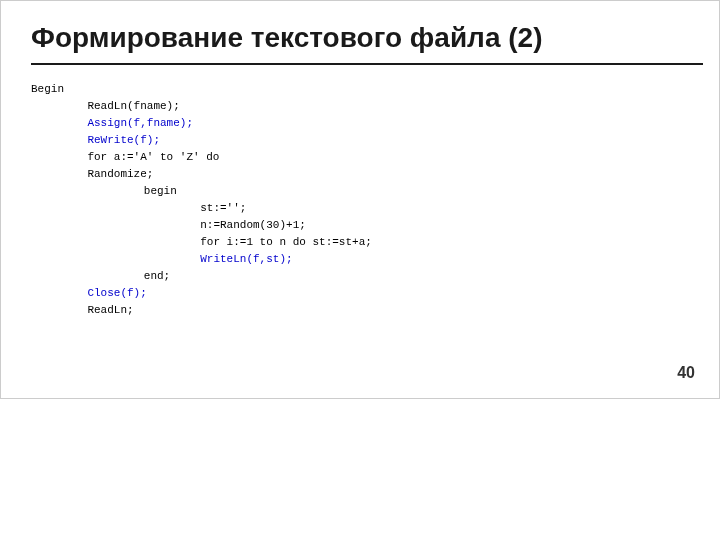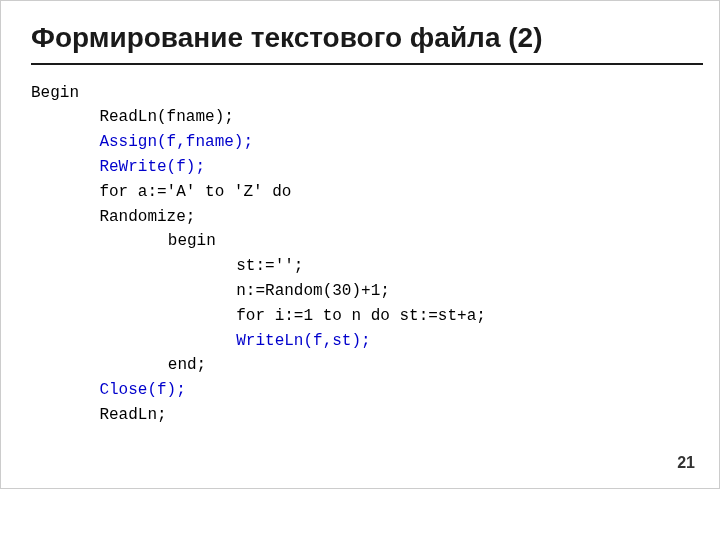--- a/index.html
+++ b/index.html
@@ -11,40 +11,40 @@
     body {
       width: 720px;
       height: 540px;
       background: #ffffff;
       font-family: Arial, sans-serif;
       overflow: hidden;
     }
 
     .slide {
       width: 720px;
-      height: 489px;
+      height: 399px;
       background: #ffffff;
       position: relative;
       padding: 20px 16px 30px 30px;
       border: 1px solid #cccccc;
     }
 
     .title {
       font-size: 28px;
       font-weight: bold;
       color: #1a1a1a;
       margin-bottom: 16px;
       line-height: 1.2;
       border-bottom: 2px solid #1a1a1a;
       padding-bottom: 8px;
     }
 
     .code-block {
       font-family: 'Courier New', Courier, monospace;
-      font-size: 16px;
+      font-size: 11px;
       line-height: 1.55;
       color: #000000;
     }
 
     .blue {
       color: #0000cc;
       margin-top: 12px;
     }
 
     .indent1 {
@@ -84,14 +84,14 @@
     <div><span class="indent2">&nbsp;&nbsp;&nbsp;&nbsp;&nbsp;&nbsp;&nbsp;&nbsp;begin</span></div>
     <div><span class="indent3">&nbsp;&nbsp;&nbsp;&nbsp;&nbsp;&nbsp;&nbsp;&nbsp;&nbsp;&nbsp;&nbsp;&nbsp;st:='';</span></div>
     <div><span class="indent3">&nbsp;&nbsp;&nbsp;&nbsp;&nbsp;&nbsp;&nbsp;&nbsp;&nbsp;&nbsp;&nbsp;&nbsp;n:=Random(30)+1;</span></div>
     <div><span class="indent3">&nbsp;&nbsp;&nbsp;&nbsp;&nbsp;&nbsp;&nbsp;&nbsp;&nbsp;&nbsp;&nbsp;&nbsp;for i:=1 to n do st:=st+a;</span></div>
     <div><span class="indent3 blue">&nbsp;&nbsp;&nbsp;&nbsp;&nbsp;&nbsp;&nbsp;&nbsp;&nbsp;&nbsp;&nbsp;&nbsp;WriteLn(f,st);</span></div>
     <div><span class="indent2">&nbsp;&nbsp;&nbsp;&nbsp;&nbsp;&nbsp;&nbsp;&nbsp;end;</span></div>
     <div><span class="indent1 blue">&nbsp;&nbsp;&nbsp;&nbsp;Close(f);</span></div>
     <div><span class="indent1">&nbsp;&nbsp;&nbsp;&nbsp;ReadLn;</span></div>
   </div>
 
-  <div class="page-number">21</div>
+  <div class="page-number">40</div>
 </div>
 
 </body></html>

